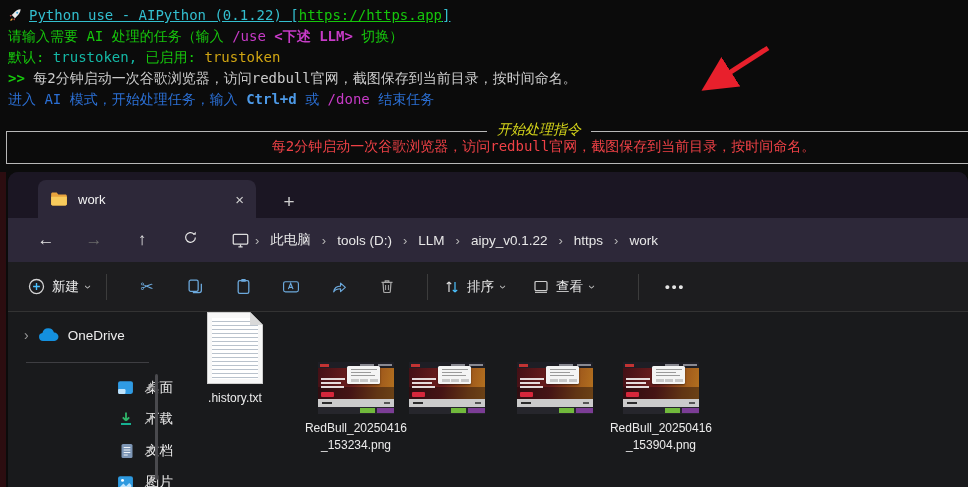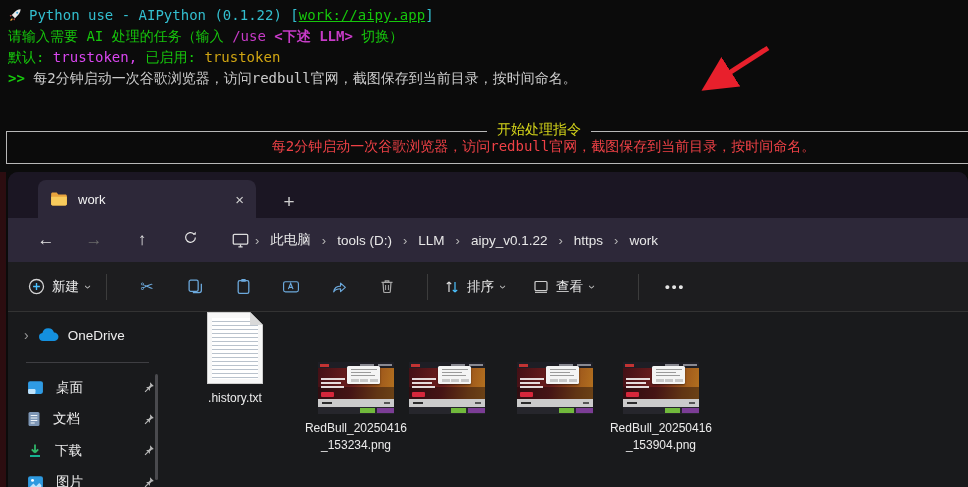--- a/index.html
+++ b/index.html
@@ -4,36 +4,36 @@
 <style>
   * { margin:0; padding:0; box-sizing:border-box; }
   html,body { width:968px; height:487px; overflow:hidden; }
   body { background:#0b0b0b; font-family:"Liberation Sans", sans-serif; position:relative; }
 
   
   #terminal { position:absolute; top:0; left:0; width:968px; padding:5px 0 0 8px;
     font-family:"DejaVu Sans Mono","Liberation Mono",monospace; font-size:14px; line-height:21px; }
   #terminal span { white-space:pre; }
   .c-def   { color:#cccccc; }
-  .c-cyan  { color:#33bfcf; }
+  .c-cyan  { color:#33bfcf;text-decoration:underline; }
   .c-green { color:#16c60c; }
   .c-link  { color:#16c60c; text-decoration:underline; }
   .c-mag   { color:#c73bc7; }
   .c-blue  { color:#2b6fd4; }
   .c-bblue { color:#4d9ae8; font-weight:bold; }
-  .c-tblue { color:#d946ef; }
+  .c-tblue { color:#14b8a6; }
   .c-gold  { color:#d0a512; }
   .c-bold  { font-weight:bold; }
   .rocket-svg { vertical-align:-2px; margin-right:6px; }
 
   
   #panel { position:absolute; top:131px; left:6px; width:1075px; height:33px;
     border:1px solid #b8b8b8; }
   #panel .legend { position:absolute; top:-11px; left:480px; background:#0b0b0b; padding:0 10px;
-    color:#d6d61a; font-size:14px; font-family:"DejaVu Sans Mono","Liberation Mono",monospace; }
+    color:#d6d61a; font-size:14px; font-family:"DejaVu Sans Mono","Liberation Mono",monospace;font-style:italic; }
   #panel .ptext { margin-top:6px; text-align:center; color:#ef4146; font-size:14px;
     font-family:"DejaVu Sans Mono","Liberation Mono",monospace; }
 
   
   #note-arrow { position:absolute; top:42px; left:688px; }
 
   
   #left-strip { position:absolute; top:172px; left:0; width:6px; height:315px; background:#2c0d10; }
 
   
@@ -64,21 +64,21 @@
   .tgroup { display:flex; align-items:center; gap:7px; margin-right:28px; }
   .more { margin-left:10px; letter-spacing:2px; color:#e3e3e3; font-weight:bold; }
   .cdown { display:inline-block; transform:rotate(90deg); font-size:12px; color:#b9b9b9; }
 
   .bodyarea { position:relative; height:219px; background:#191a1c; }
   .sidebar { position:absolute; left:0; top:0; width:165px; height:100%; }
   .od-row { margin-top:8px; height:30px; display:flex; align-items:center; padding-left:16px; gap:9px; }
   .od-row .exp { color:#999; font-size:14px; }
   .slabel { font-size:13.5px; color:#ededed; }
   .sdiv { height:1px; background:#3e3e42; margin:12px 24px 9px 18px; }
-  .srow { height:31.5px; display:flex; align-items:center; padding-left:19px; position:relative; }
+  .srow { height:31.5px; display:flex; align-items:center; padding-left:40px; position:relative;justify-content:flex-end; }
   .srow svg.fi { margin-right:12px; }
   .pin { position:absolute; right:18px; top:9px; }
   .sscroll { position:absolute; left:147px; top:62px; width:3px; height:106px; background:#4a4a4e; border-radius:2px; }
 
   .tile { position:absolute; width:104px; display:flex; flex-direction:column; align-items:center; }
   .flabel { margin-top:6px; font-size:12px; line-height:17px; color:#ececec; text-align:center;
     word-break:break-all; width:104px; }
 
   
   .doc { position:relative; width:56px; height:72px; background:#f7f7f7; border-radius:1px;
@@ -114,25 +114,26 @@
 </head>
 <body>
 
 <div id="terminal">
   <div>
     <svg class="rocket-svg" width="15" height="15" viewBox="0 0 16 16">
         <path d="M13.5 2.5c-3 .2-5.5 1.6-7.3 3.9L4 8.5l3.5 3.5 2-2.2c2.3-1.8 3.8-4.3 4-7.3z" fill="#e8e8e8"></path>
         <circle cx="9.8" cy="6.2" r="1.1" fill="#3aa0d8"></circle>
         <path d="M4 8.5l-2.3.6 1.4 1.4zM7.5 12l-.6 2.3-1.4-1.4z" fill="#e05252"></path>
         <path d="M3.2 12.8c.8-.8 1.8-.6 1.8-.6s.2 1-.6 1.8c-.5.5-2 .7-2 .7s.3-1.4.8-1.9z" fill="#e8a33d"></path>
-      </svg><span class="c-cyan">Python use - AIPython (0.1.22) [</span><span class="c-link">work://aipy.app</span><span class="c-cyan">]</span>
+      </svg><span class="c-cyan">Python use - AIPython (0.1.22) [</span><span class="c-link">https://https.app</span><span class="c-cyan">]</span>
   </div>
   <div><span class="c-green">请输入需要 AI 处理的任务（输入 </span><span class="c-mag">/use</span><span class="c-mag c-bold"> &lt;下述 LLM&gt;</span><span class="c-green"> 切换）</span></div>
   <div><span class="c-green">默认: </span><span class="c-tblue">trustoken,</span><span class="c-green"> 已启用: </span><span class="c-gold">trustoken</span></div>
   <div><span class="c-green c-bold">&gt;&gt; </span><span class="c-def">每2分钟启动一次谷歌浏览器，访问redbull官网，截图保存到当前目录，按时间命名。</span></div>
+  <div><span class="c-blue">进入 AI 模式，开始处理任务，输入 </span><span class="c-bblue">Ctrl+d</span><span class="c-blue"> 或 </span><span class="c-mag">/done</span><span class="c-blue"> 结束任务</span></div>
 </div>
 
 <div id="panel">
   <div class="legend">开始处理指令</div>
   <div class="ptext">每2分钟启动一次谷歌浏览器，访问redbull官网，截图保存到当前目录，按时间命名。</div>
 </div>
 
 <svg id="note-arrow" width="92" height="54" viewBox="0 0 92 54">
   <defs>
       <marker id="ah" markerWidth="7" markerHeight="7" refX="4.5" refY="3.5" orient="auto">
@@ -265,35 +266,35 @@
         <svg class="fi" width="17" height="15" viewBox="0 0 16 14">
             <rect x="1" y="1" width="14" height="12" rx="2" fill="#2f9be4"></rect>
             <rect x="1" y="8.5" width="7" height="4.5" rx="1" fill="#bfe3fb"></rect>
           </svg>
         <span class="slabel">桌面</span>
         <svg class="pin" width="12" height="12" viewBox="0 0 16 16">
             <path d="M9.3 1.6l5.1 5.1-2.9 1-2.3 2.3.1 3.2-2.1-2.1-3.9 4-1.1-1.1 4-3.9-2.1-2.1 3.2.1 2.3-2.3z" fill="#b9b9b9"></path>
           </svg>
       </div>
       <div class="srow">
+        <svg class="fi" width="16" height="16" viewBox="0 0 16 16">
+            <path d="M8 1.5v8M8 9.5L4.8 6.3M8 9.5l3.2-3.2" fill="none" stroke="#2fb66a" stroke-width="1.8"></path>
+            <path d="M3 13h10" stroke="#17c3a0" stroke-width="1.8"></path>
+          </svg>
+        <span class="slabel">下载</span>
+        <svg class="pin" width="12" height="12" viewBox="0 0 16 16">
+            <path d="M9.3 1.6l5.1 5.1-2.9 1-2.3 2.3.1 3.2-2.1-2.1-3.9 4-1.1-1.1 4-3.9-2.1-2.1 3.2.1 2.3-2.3z" fill="#b9b9b9"></path>
+          </svg>
+      </div>
+      <div class="srow">
         <svg class="fi" width="14" height="16" viewBox="0 0 13 16">
             <rect x="1" y="1" width="11" height="14" rx="1.5" fill="#7d96b5"></rect>
             <path d="M3.2 4.5h6.6M3.2 7h6.6M3.2 9.5h6.6M3.2 12h4" stroke="#eef3f8" stroke-width="1.2"></path>
           </svg>
         <span class="slabel">文档</span>
-        <svg class="pin" width="12" height="12" viewBox="0 0 16 16">
-            <path d="M9.3 1.6l5.1 5.1-2.9 1-2.3 2.3.1 3.2-2.1-2.1-3.9 4-1.1-1.1 4-3.9-2.1-2.1 3.2.1 2.3-2.3z" fill="#b9b9b9"></path>
-          </svg>
-      </div>
-      <div class="srow">
-        <svg class="fi" width="16" height="16" viewBox="0 0 16 16">
-            <path d="M8 1.5v8M8 9.5L4.8 6.3M8 9.5l3.2-3.2" fill="none" stroke="#2fb66a" stroke-width="1.8"></path>
-            <path d="M3 13h10" stroke="#17c3a0" stroke-width="1.8"></path>
-          </svg>
-        <span class="slabel">下载</span>
         <svg class="pin" width="12" height="12" viewBox="0 0 16 16">
             <path d="M9.3 1.6l5.1 5.1-2.9 1-2.3 2.3.1 3.2-2.1-2.1-3.9 4-1.1-1.1 4-3.9-2.1-2.1 3.2.1 2.3-2.3z" fill="#b9b9b9"></path>
           </svg>
       </div>
       <div class="srow">
         <svg class="fi" width="17" height="15" viewBox="0 0 16 14">
             <rect x="1" y="1" width="14" height="12" rx="2" fill="#2e9ae0"></rect>
             <circle cx="5.2" cy="5" r="1.4" fill="#ffffff"></circle>
             <path d="M2.5 11.5l3.5-3.5 2.5 2.5 3-3 2 2v1a1 1 0 0 1-1 1z" fill="#bfe3fb"></path>
           </svg>

